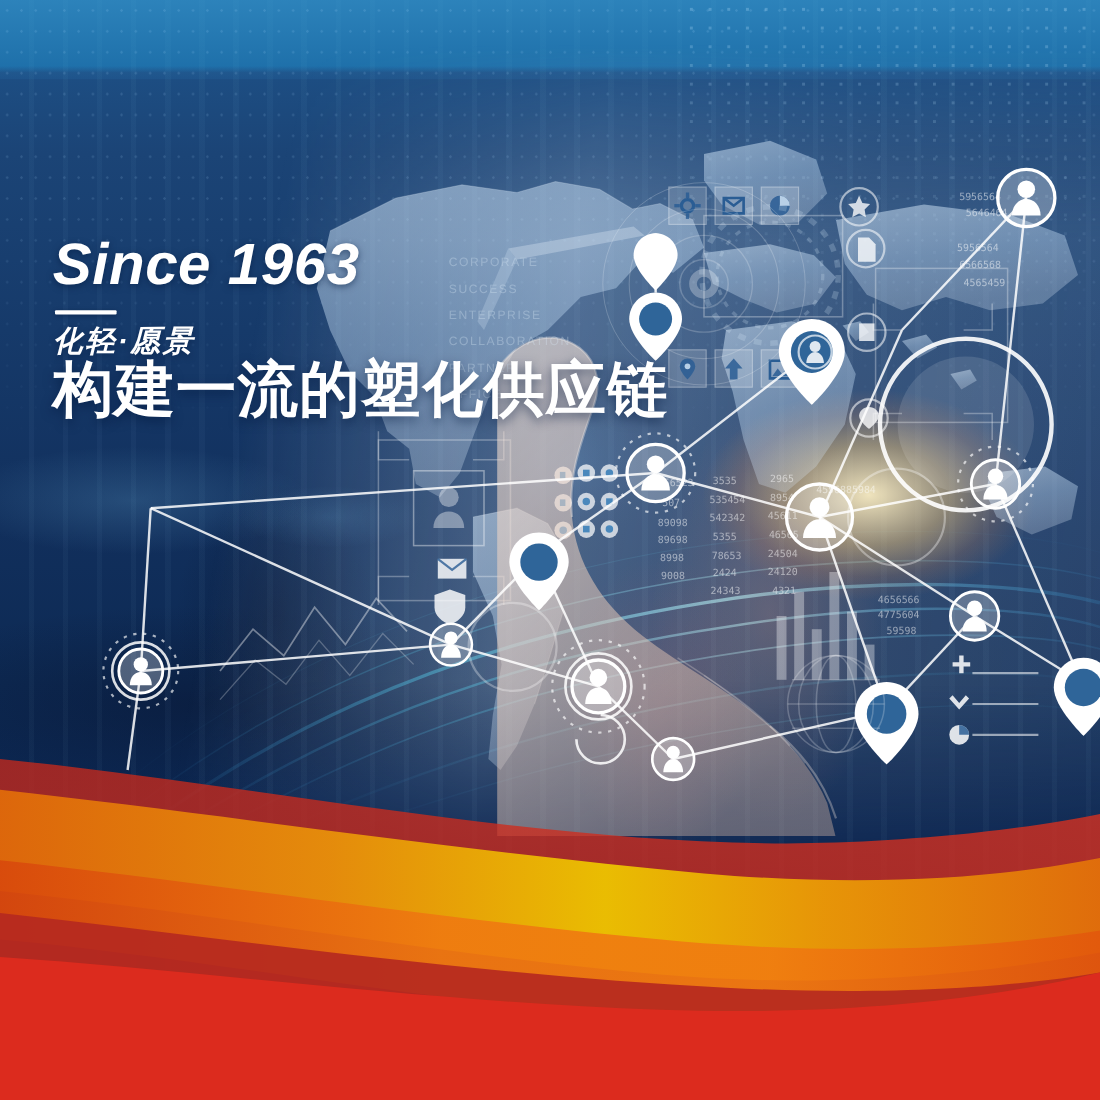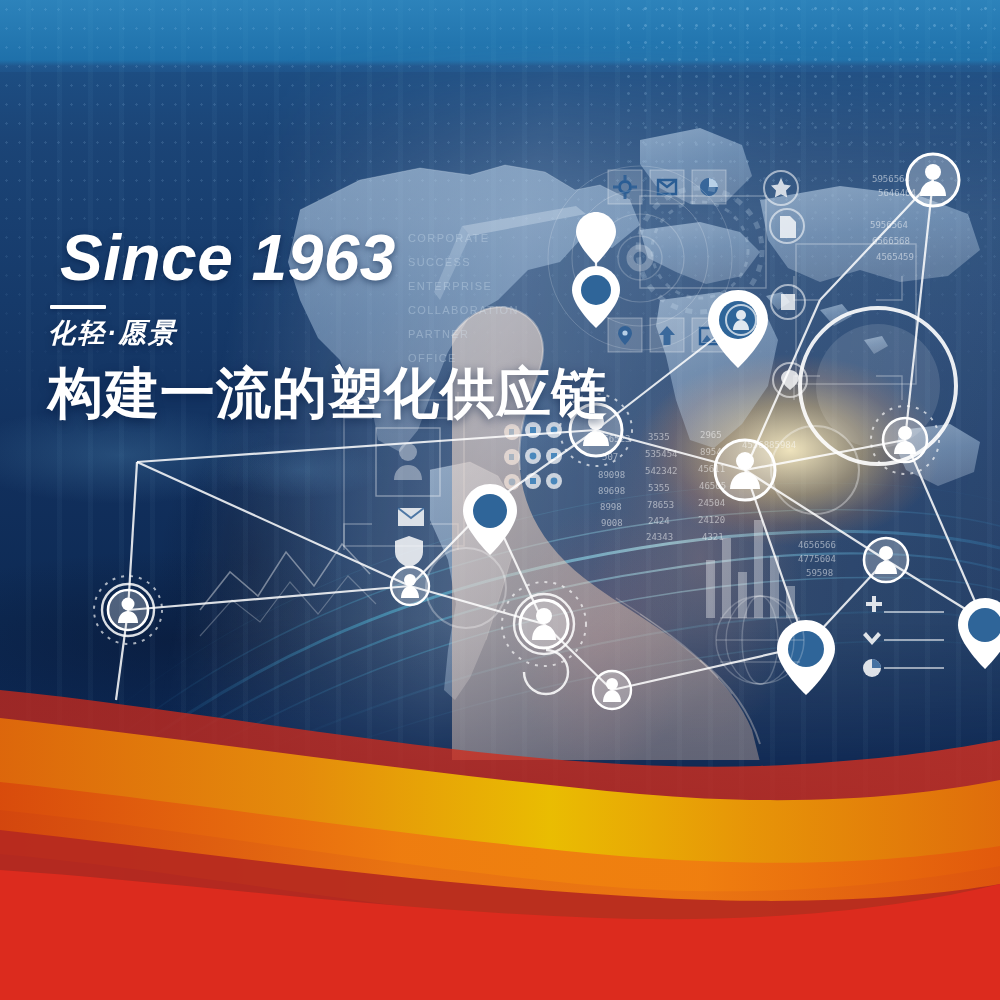--- a/index.html
+++ b/index.html
@@ -107,45 +107,45 @@
 
   
   .text-block {
     position: absolute;
     left: 48px;
     top: 214px;
     width: 560px;
     z-index: 40;
   }
   .since {
-    font-size: 64px;
+    font-size: 53px;
     font-weight: 700;
     font-style: italic;
     color: #ffffff;
     letter-spacing: .5px;
     line-height: 1;
     text-shadow: 0 2px 7px rgba(0,24,60,.55);
-    margin: 12px;
+    margin: 0;
   }
   .rule {
     width: 56px;
     height: 4px;
     background: #ffffff;
     margin: 15px 0 10px 2px;
     border-radius: 1px;
     box-shadow: 0 1px 4px rgba(0,20,55,.45);
   }
   .subtitle {
     font-size: 27px;
     font-weight: 700;
     font-style: italic;
     color: #ffffff;
     letter-spacing: 2.5px;
     line-height: 1.1;
-    margin: 0 0 16px 0;
+    margin: 0 0 0 0;
     text-shadow: 0 2px 6px rgba(0,24,60,.5);
   }
   .headline {
     font-size: 55px;
     font-weight: 700;
     color: #ffffff;
     letter-spacing: 1px;
     line-height: 1.05;
     margin: 0;
     white-space: nowrap;

